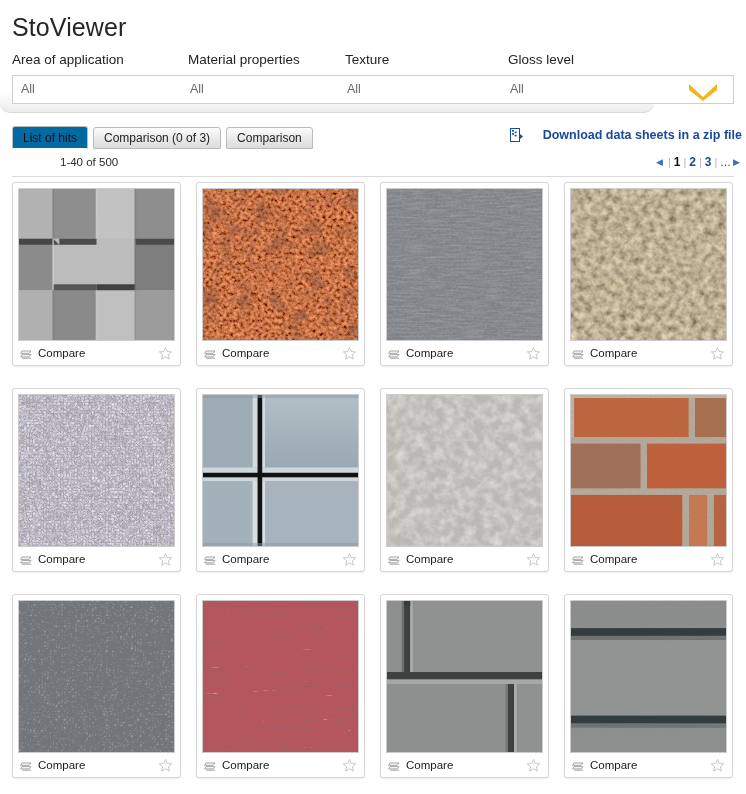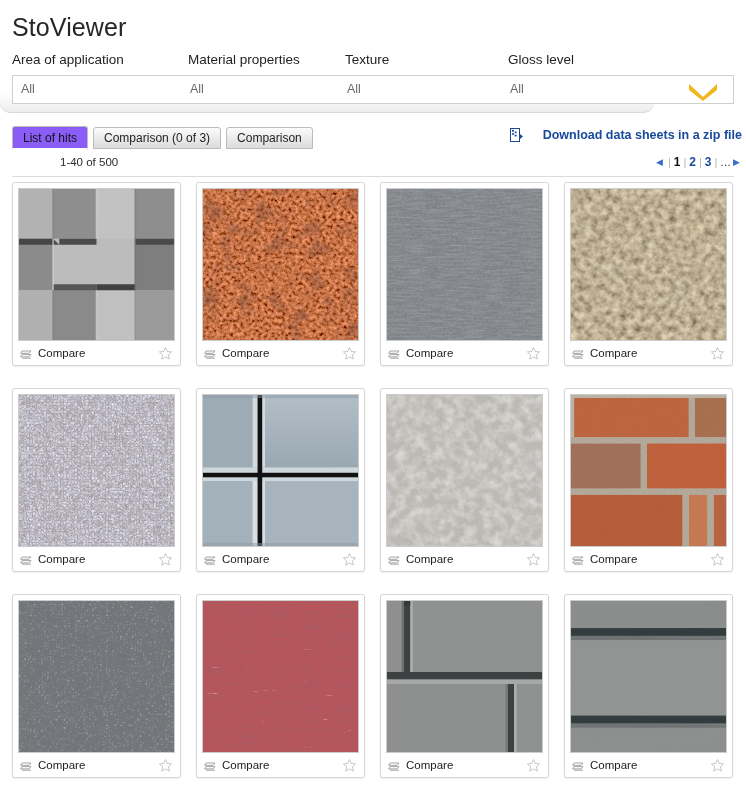--- a/index.html
+++ b/index.html
@@ -63,21 +63,21 @@
   }
   .tab{
     height:22px;line-height:21px;padding:0 10px;
     font-size:12px;color:#232323;
     border:1px solid #bcbcbc;
     border-radius:3px 3px 0 0;
     background:linear-gradient(to bottom,#fcfcfc 0%,#e9e9e9 55%,#dcdcdc 100%);
     box-sizing:border-box;cursor:pointer;white-space:nowrap;
   }
   .tab.active{
-    background:#8b5cf6;border-bottom-color:#ffffff;color:#111;
+    background:#0369a1;border-bottom-color:#ffffff;color:#111;
     height:23px;line-height:22px;
   }
   .dl-link{
     position:absolute;right:4px;top:2px;
     display:flex;align-items:center;gap:20px;cursor:pointer;
   }
   .dl-text{
     font-size:12.5px;font-weight:bold;color:#18499b;white-space:nowrap;
     text-decoration:none;
   }

